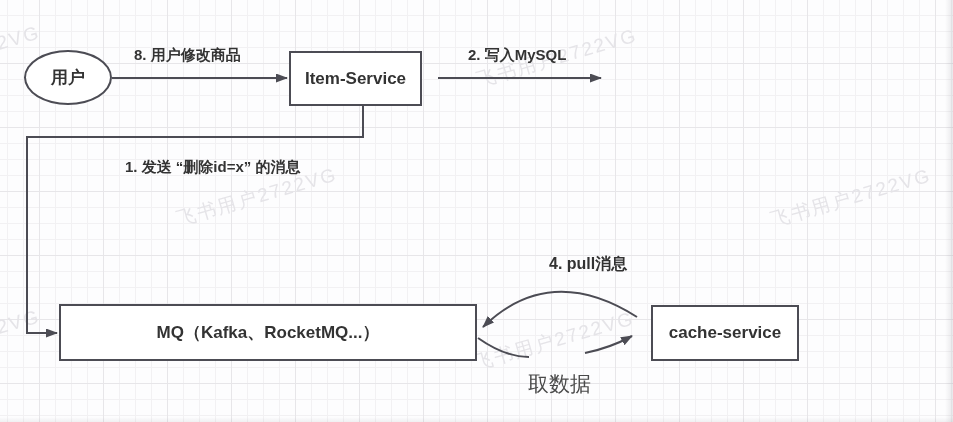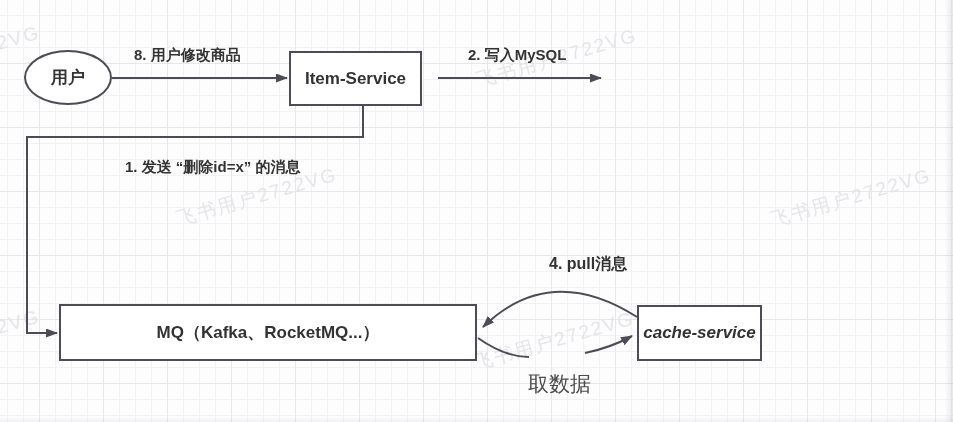--- a/index.html
+++ b/index.html
@@ -54,21 +54,21 @@
     justify-content: center;
     font-weight: bold;
     font-size: 17px;
     color: var(--label);
     white-space: nowrap;
   }
   .node.ellipse   { left: 24px;  top: 50px;  width: 88px;  height: 55px; border-radius: 50%; }
   .node.rect-item { left: 289px; top: 51px;  width: 133px; height: 55px; }
   .node.stadium   { left: 603px; top: 51px;  width: 149px; height: 55px; border-radius: 27px; }
   .node.rect-mq   { left: 59px;  top: 304px; width: 418px; height: 57px; }
-  .node.rect-cache{ left: 637px; top: 305px; width: 125px; height: 56px; font-style: italic; }
+  .node.rect-cache{ left: 651px; top: 305px; width: 148px; height: 56px; }
   .edge-label {
     position: absolute;
     z-index: 4;
     font-weight: bold;
     color: var(--label);
     white-space: nowrap;
   }
   #label-step1 { left: 134px; top: 46px;  font-size: 15px; }
   #label-step2 { left: 468px; top: 46px;  font-size: 15px; }
   #label-step3 { left: 125px; top: 158px; font-size: 15px; }

